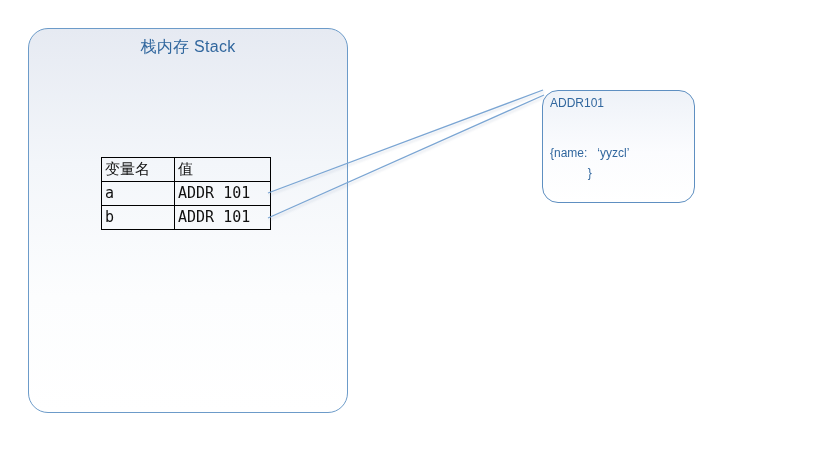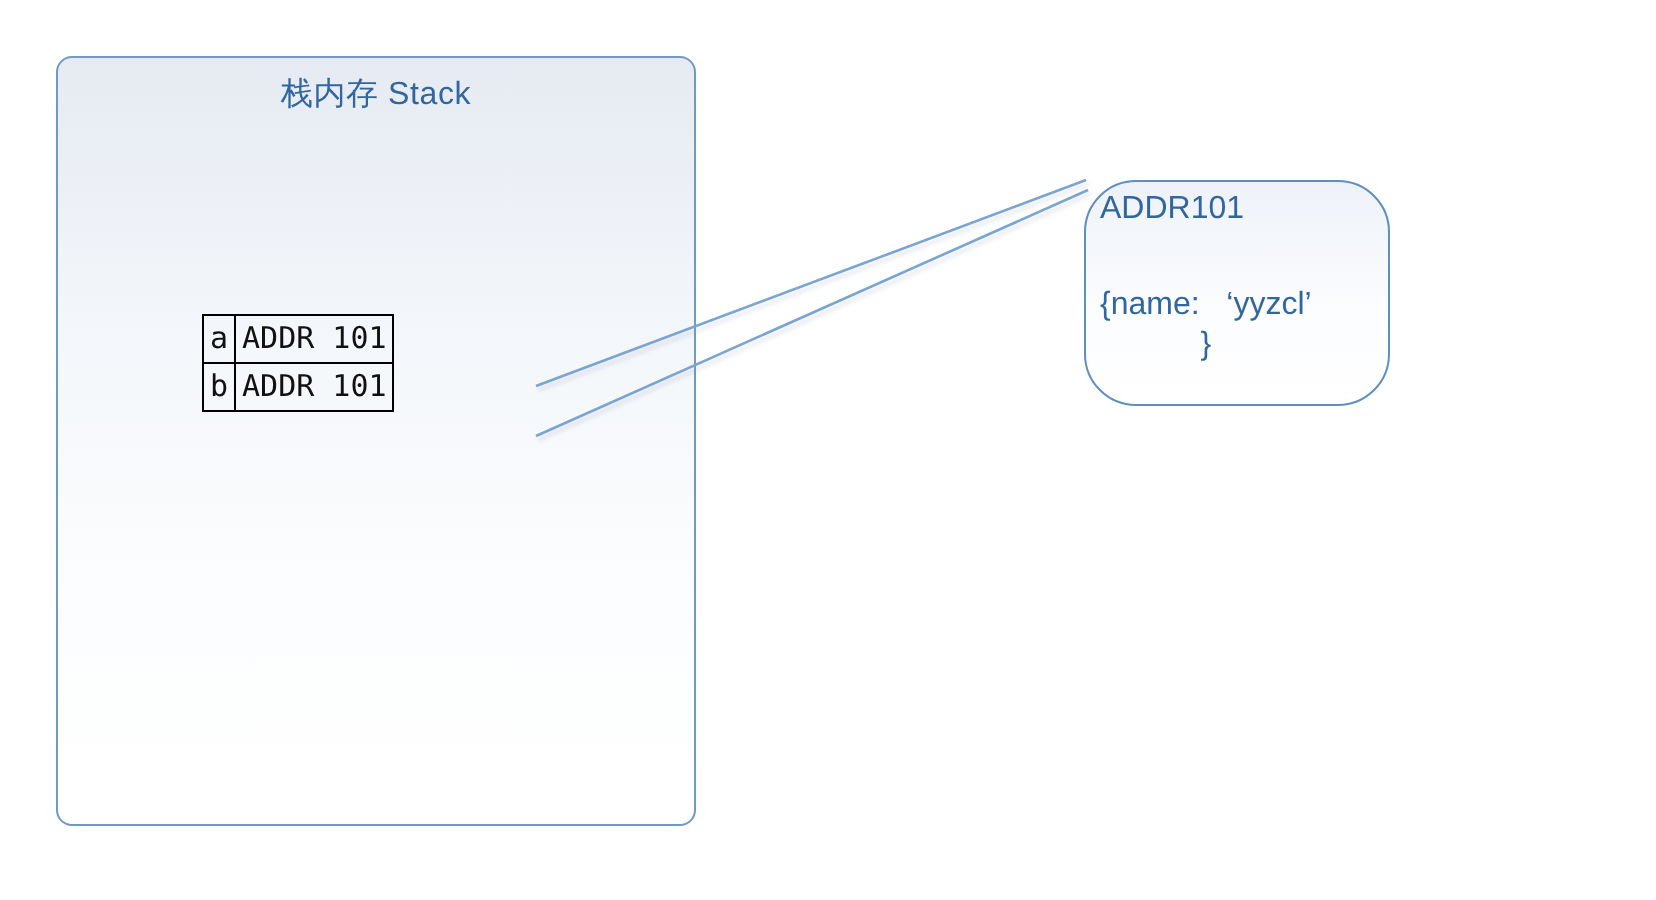--- a/index.html
+++ b/index.html
@@ -8,21 +8,21 @@
     width:828px;height:450px;
     background:#ffffff;
     overflow:hidden;
     font-family:"Liberation Sans", sans-serif;
   }
   .mem-box{
     position:absolute;
     top:28px;
     height:385px;
     border:1.5px solid #6c9bc9;
-    border-radius:8px;
+    border-radius:20px;
     background:linear-gradient(180deg,#e6eaf2 0%,#f3f6fa 35%,#fcfdfe 70%,#ffffff 100%);
     box-sizing:border-box;
   }
   #stack-box{left:28px;width:320px;}
   #heap-box{left:458px;width:325px;}
   .box-title{
     position:absolute;
     top:8px;left:0;right:0;
     text-align:center;
     color:#31679e;
@@ -46,25 +46,25 @@
     height:23px;
     background:transparent;
   }
   #var-table .col-name{width:66px;}
   #var-table .col-value{width:89px;}
   #heap-object{
     position:absolute;
     left:542px;top:90px;
     width:153px;height:113px;
     border:1.4px solid #5e8fc1;
-    border-radius:26px;
+    border-radius:16px;
     background:linear-gradient(180deg,#eef2f8 0%,#fbfcfe 55%,#ffffff 100%);
     box-sizing:border-box;
     color:#31679e;
-    font-size:16px;
+    font-size:12px;
   }
   .obj-address{
     position:absolute;
     left:7px;top:5px;
     white-space:pre;
   }
   .obj-body{
     position:absolute;
     left:7px;top:52px;
     white-space:pre;
@@ -88,20 +88,24 @@
 
 <div id="canvas">
 
   <div id="stack-box" class="mem-box">
     <div class="box-title">栈内存 Stack</div>
   </div>
 
 
   <table id="var-table">
     <tbody>
+        <tr>
+      <th class="col-name">变量名</th>
+      <th class="col-value">值</th>
+    </tr>
     <tr>
       <td>a</td>
       <td>ADDR 101</td>
     </tr>
     <tr>
       <td>b</td>
       <td>ADDR 101</td>
     </tr>
   </tbody>
     </table>

